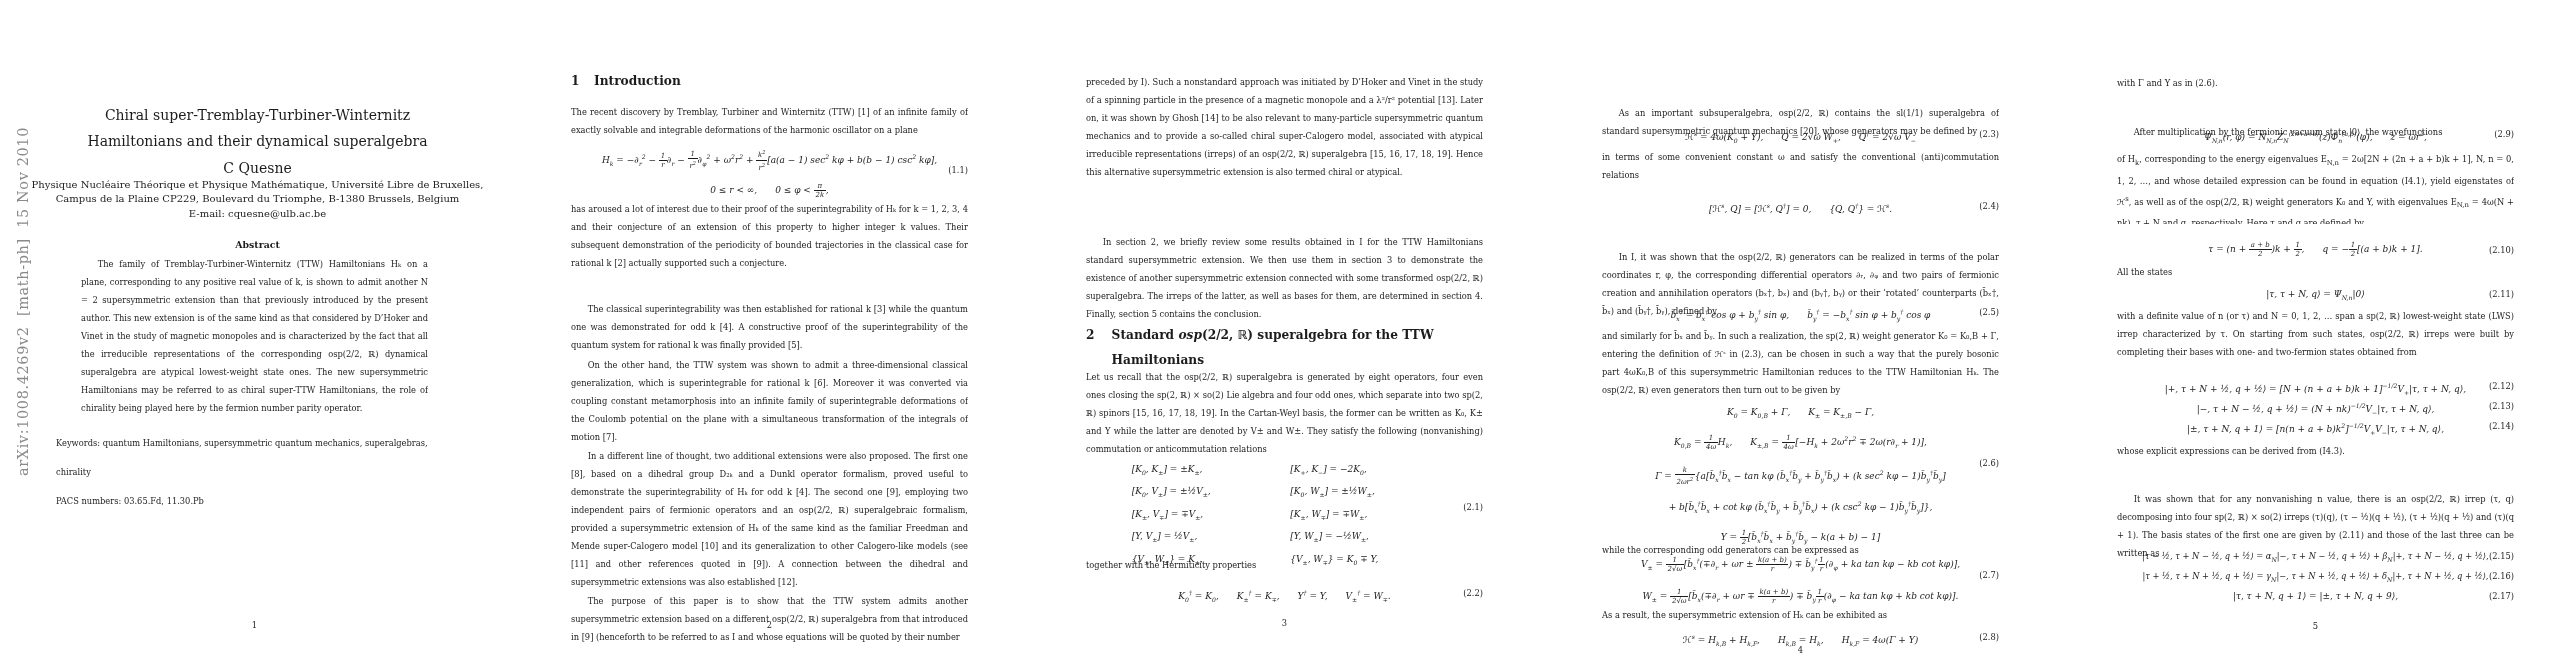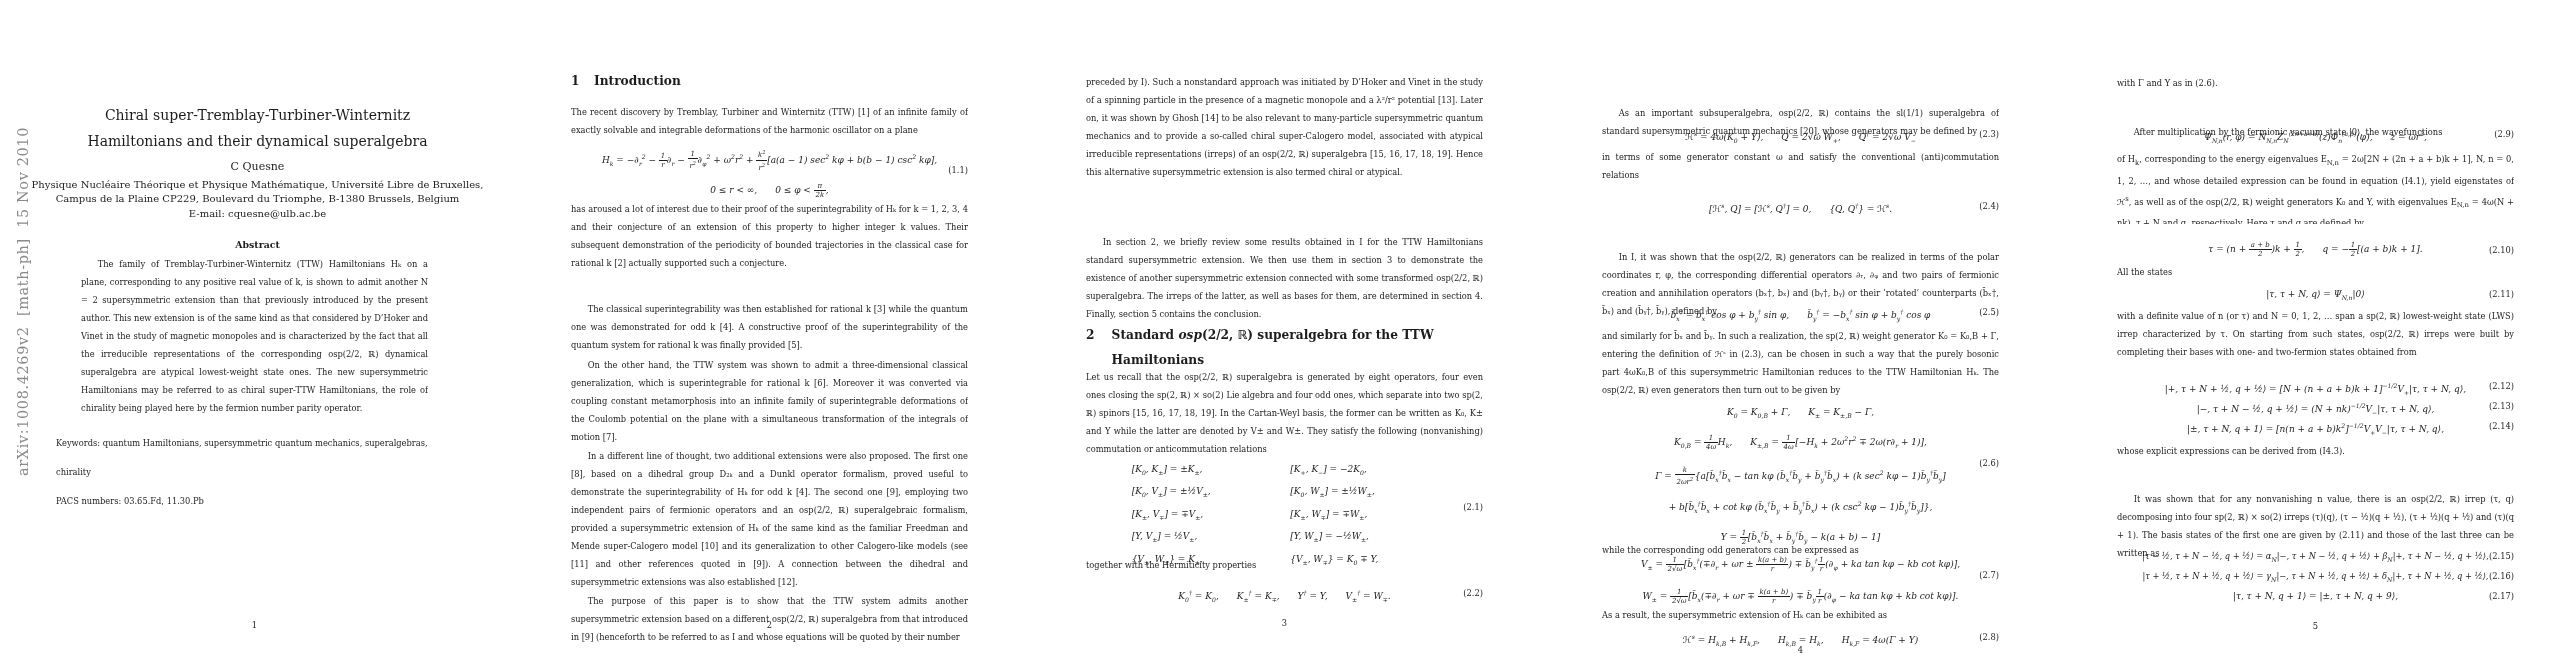--- a/index.html
+++ b/index.html
@@ -29,21 +29,21 @@
 
   .pnum{position:absolute;left:56px;width:397px;text-align:center;font-size:8.3px;}
 
   .arxiv{position:absolute;left:7.8px;top:135px;height:333px;width:30px;
          display:flex;align-items:center;justify-content:center;}
   .arxiv span{writing-mode:vertical-rl;transform:rotate(180deg);font-size:14.5px;
               color:#8a8a8a;white-space:pre;letter-spacing:0.6px;
               font-family:"DejaVu Serif","DejaVu Sans",serif;}
 
   .title{position:absolute;left:31px;width:453px;text-align:center;font-size:14px;line-height:25.6px;}
-  .author{position:absolute;left:31px;width:453px;text-align:center;font-size:11px;}
+  .author{position:absolute;left:31px;width:453px;text-align:center;font-size:14px;}
   .affil{position:absolute;left:31px;width:453px;text-align:center;font-size:10px;}
   .abshead{position:absolute;left:31px;width:453px;text-align:center;font-size:9.4px;font-weight:bold;}
   .abstract{position:absolute;left:81px;width:347px;font-size:8.3px;line-height:18px;
             text-align:justify;text-indent:16.7px;overflow:hidden;}
   .kw{position:absolute;left:56px;width:397px;font-size:8.3px;}
 </style>
 </head>
 <body>
 
 <div id="canvas">
@@ -119,21 +119,21 @@
     </div>
     <div class="pnum" style="top:618px;">3</div>
   </div>
 
   <div class="pg" id="pg4">
     <div class="blk ind" style="top:74px;height:38px;">As an important subsuperalgebra, osp(2/2, ℝ) contains the sl(1/1) superalgebra of standard supersymmetric quantum mechanics [20], whose generators may be defined by</div>
     <div class="eq" style="top:123px;height:22px;line-height:22px;">
       <span>ℋ<sup>s</sup> = 4ω(K<sub>0</sub> + Y),  Q = 2√ω W<sub>+</sub>,  Q<sup>†</sup> = 2√ω V<sub>−</sub></span>
       <span class="eqnum">(2.3)</span>
     </div>
-    <div class="blk" style="top:148px;height:38px;">in terms of some generator constant ω and satisfy the conventional (anti)commutation relations</div>
+    <div class="blk" style="top:148px;height:38px;">in terms of some convenient constant ω and satisfy the conventional (anti)commutation relations</div>
     <div class="eq" style="top:195px;height:22px;line-height:22px;">
       <span>[ℋ<sup>s</sup>, Q] = [ℋ<sup>s</sup>, Q<sup>†</sup>] = 0,  {Q, Q<sup>†</sup>} = ℋ<sup>s</sup>.</span>
       <span class="eqnum">(2.4)</span>
     </div>
     <div class="blk ind" style="top:218px;height:74px;">In I, it was shown that the osp(2/2, ℝ) generators can be realized in terms of the polar coordinates r, φ, the corresponding differential operators ∂ᵣ, ∂ᵩ and two pairs of fermionic creation and annihilation operators (bₓ†, bₓ) and (bᵧ†, bᵧ) or their ‘rotated’ counterparts (b̄ₓ†, b̄ₓ) and (b̄ᵧ†, b̄ᵧ), defined by</div>
     <div class="eq" style="top:300px;height:24.5px;line-height:24.5px;">
       <span>b̄<sub>x</sub><sup>†</sup> = b<sub>x</sub><sup>†</sup> cos φ + b<sub>y</sub><sup>†</sup> sin φ,  b̄<sub>y</sub><sup>†</sup> = −b<sub>x</sub><sup>†</sup> sin φ + b<sub>y</sub><sup>†</sup> cos φ</span>
       <span class="eqnum">(2.5)</span>
     </div>
     <div class="blk" style="top:327px;height:74px;">and similarly for b̄ₓ and b̄ᵧ. In such a realization, the sp(2, ℝ) weight generator K₀ = K₀,B + Γ, entering the definition of ℋˢ in (2.3), can be chosen in such a way that the purely bosonic part 4ωK₀,B of this supersymmetric Hamiltonian reduces to the TTW Hamiltonian Hₖ. The osp(2/2, ℝ) even generators then turn out to be given by</div>

